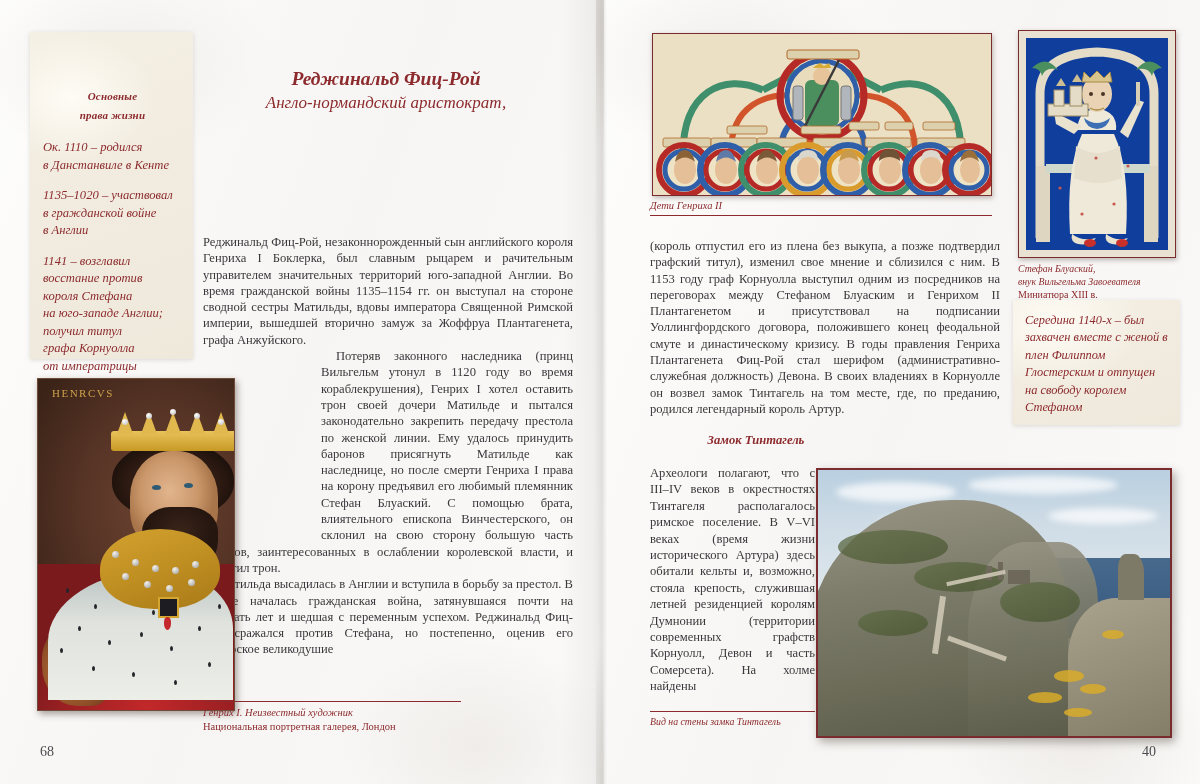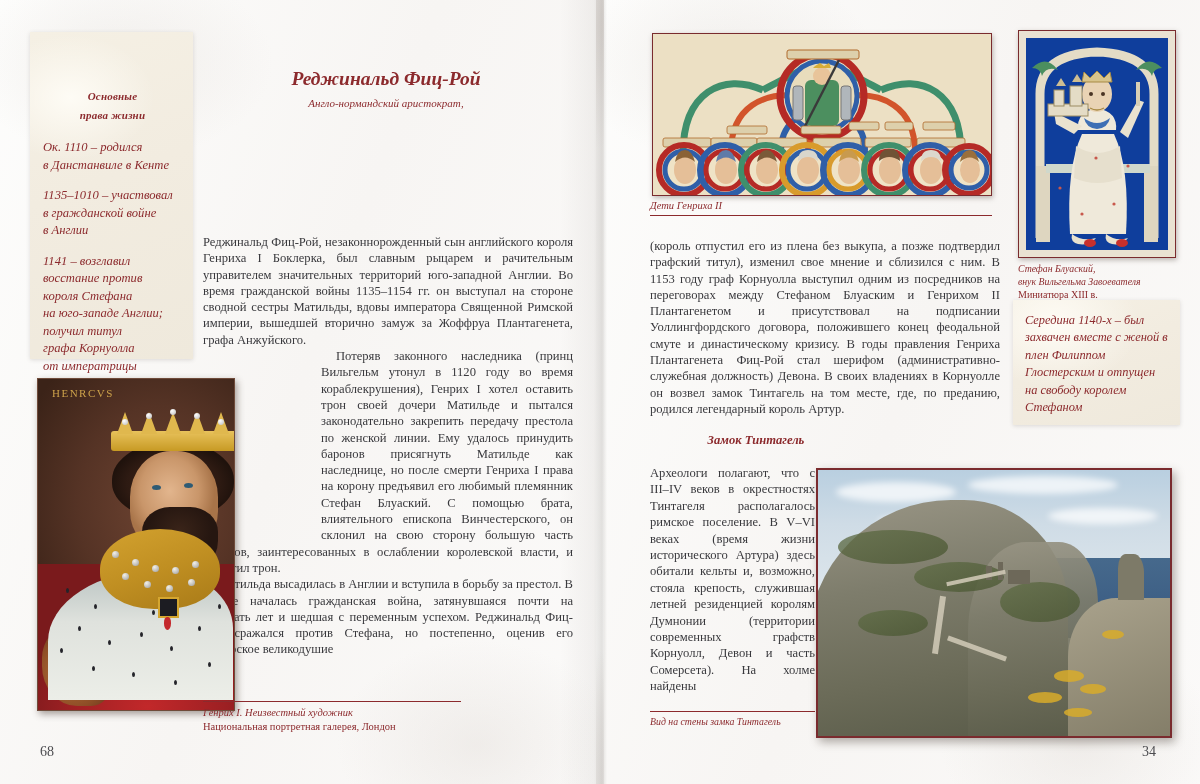--- a/index.html
+++ b/index.html
@@ -65,21 +65,21 @@
     margin-bottom:13px;
   }
 
   
   #article-title{
     position:absolute;left:196px;top:66px;width:380px;text-align:center;
     color:#8c2a2d;
   }
   #article-title .t1{font-style:italic;font-weight:bold;font-size:19.5px;line-height:25px;}
   #article-title .t2{font-style:italic;font-size:18px;line-height:25px;}
-  #article-title .t3{font-style:italic;font-size:11px;line-height:24px;}
+  #article-title .t3{font-style:italic;font-size:17px;line-height:24px;}
 
   
   #left-body{
     position:absolute;left:203px;top:234px;width:370px;
     font-size:12.6px;line-height:16.3px;color:#39393d;text-align:justify;
   }
   #left-body p{margin:0;text-indent:15px;}
   #left-body p.noind{text-indent:0;}
   .wrap-left{
     float:left;width:118px;height:195px;shape-outside:margin-box;
@@ -234,21 +234,21 @@
   <div class="page" id="page-right"></div>
   <div id="gutter"></div>
 
   <div class="cream" id="dates-box">
     <div id="dates-title">
       <div>Основные</div>
       <div>права жизни</div>
     </div>
     <div class="date-entry" style="white-space:pre-line">Ок. 1110 – родился
 в Данстанвиле в Кенте</div>
-    <div class="date-entry" style="white-space:pre-line">1135–1010 – участвовал
+    <div class="date-entry" style="white-space:pre-line">1135–1020 – участвовал
 в гражданской войне
 в Англии</div>
     <div class="date-entry" style="white-space:pre-line">1141 – возглавил
 восстание против
 короля Стефана
 на юго-западе Англии;
 получил титул
 графа Корнуолла
 от императрицы
 Матильды</div>
@@ -488,15 +488,15 @@
     <div class="path" style="left:128px;top:106px;width:60px;height:4px;transform:rotate(-12deg)"></div>
     <div class="path" style="left:118px;top:126px;width:6px;height:58px;transform:rotate(8deg)"></div>
     <div class="path" style="left:128px;top:176px;width:62px;height:5px;transform:rotate(20deg)"></div>
     <div class="lichen" style="left:236px;top:200px;width:30px;height:12px"></div>
     <div class="lichen" style="left:262px;top:214px;width:26px;height:10px"></div>
     <div class="lichen" style="left:210px;top:222px;width:34px;height:11px"></div>
     <div class="lichen" style="left:284px;top:160px;width:22px;height:9px"></div>
     <div class="lichen" style="left:246px;top:238px;width:28px;height:9px"></div>
   </div>
 
-  <div class="folio" id="folio-right">34</div>
+  <div class="folio" id="folio-right">40</div>
 
 </div>
 
 </body></html>

